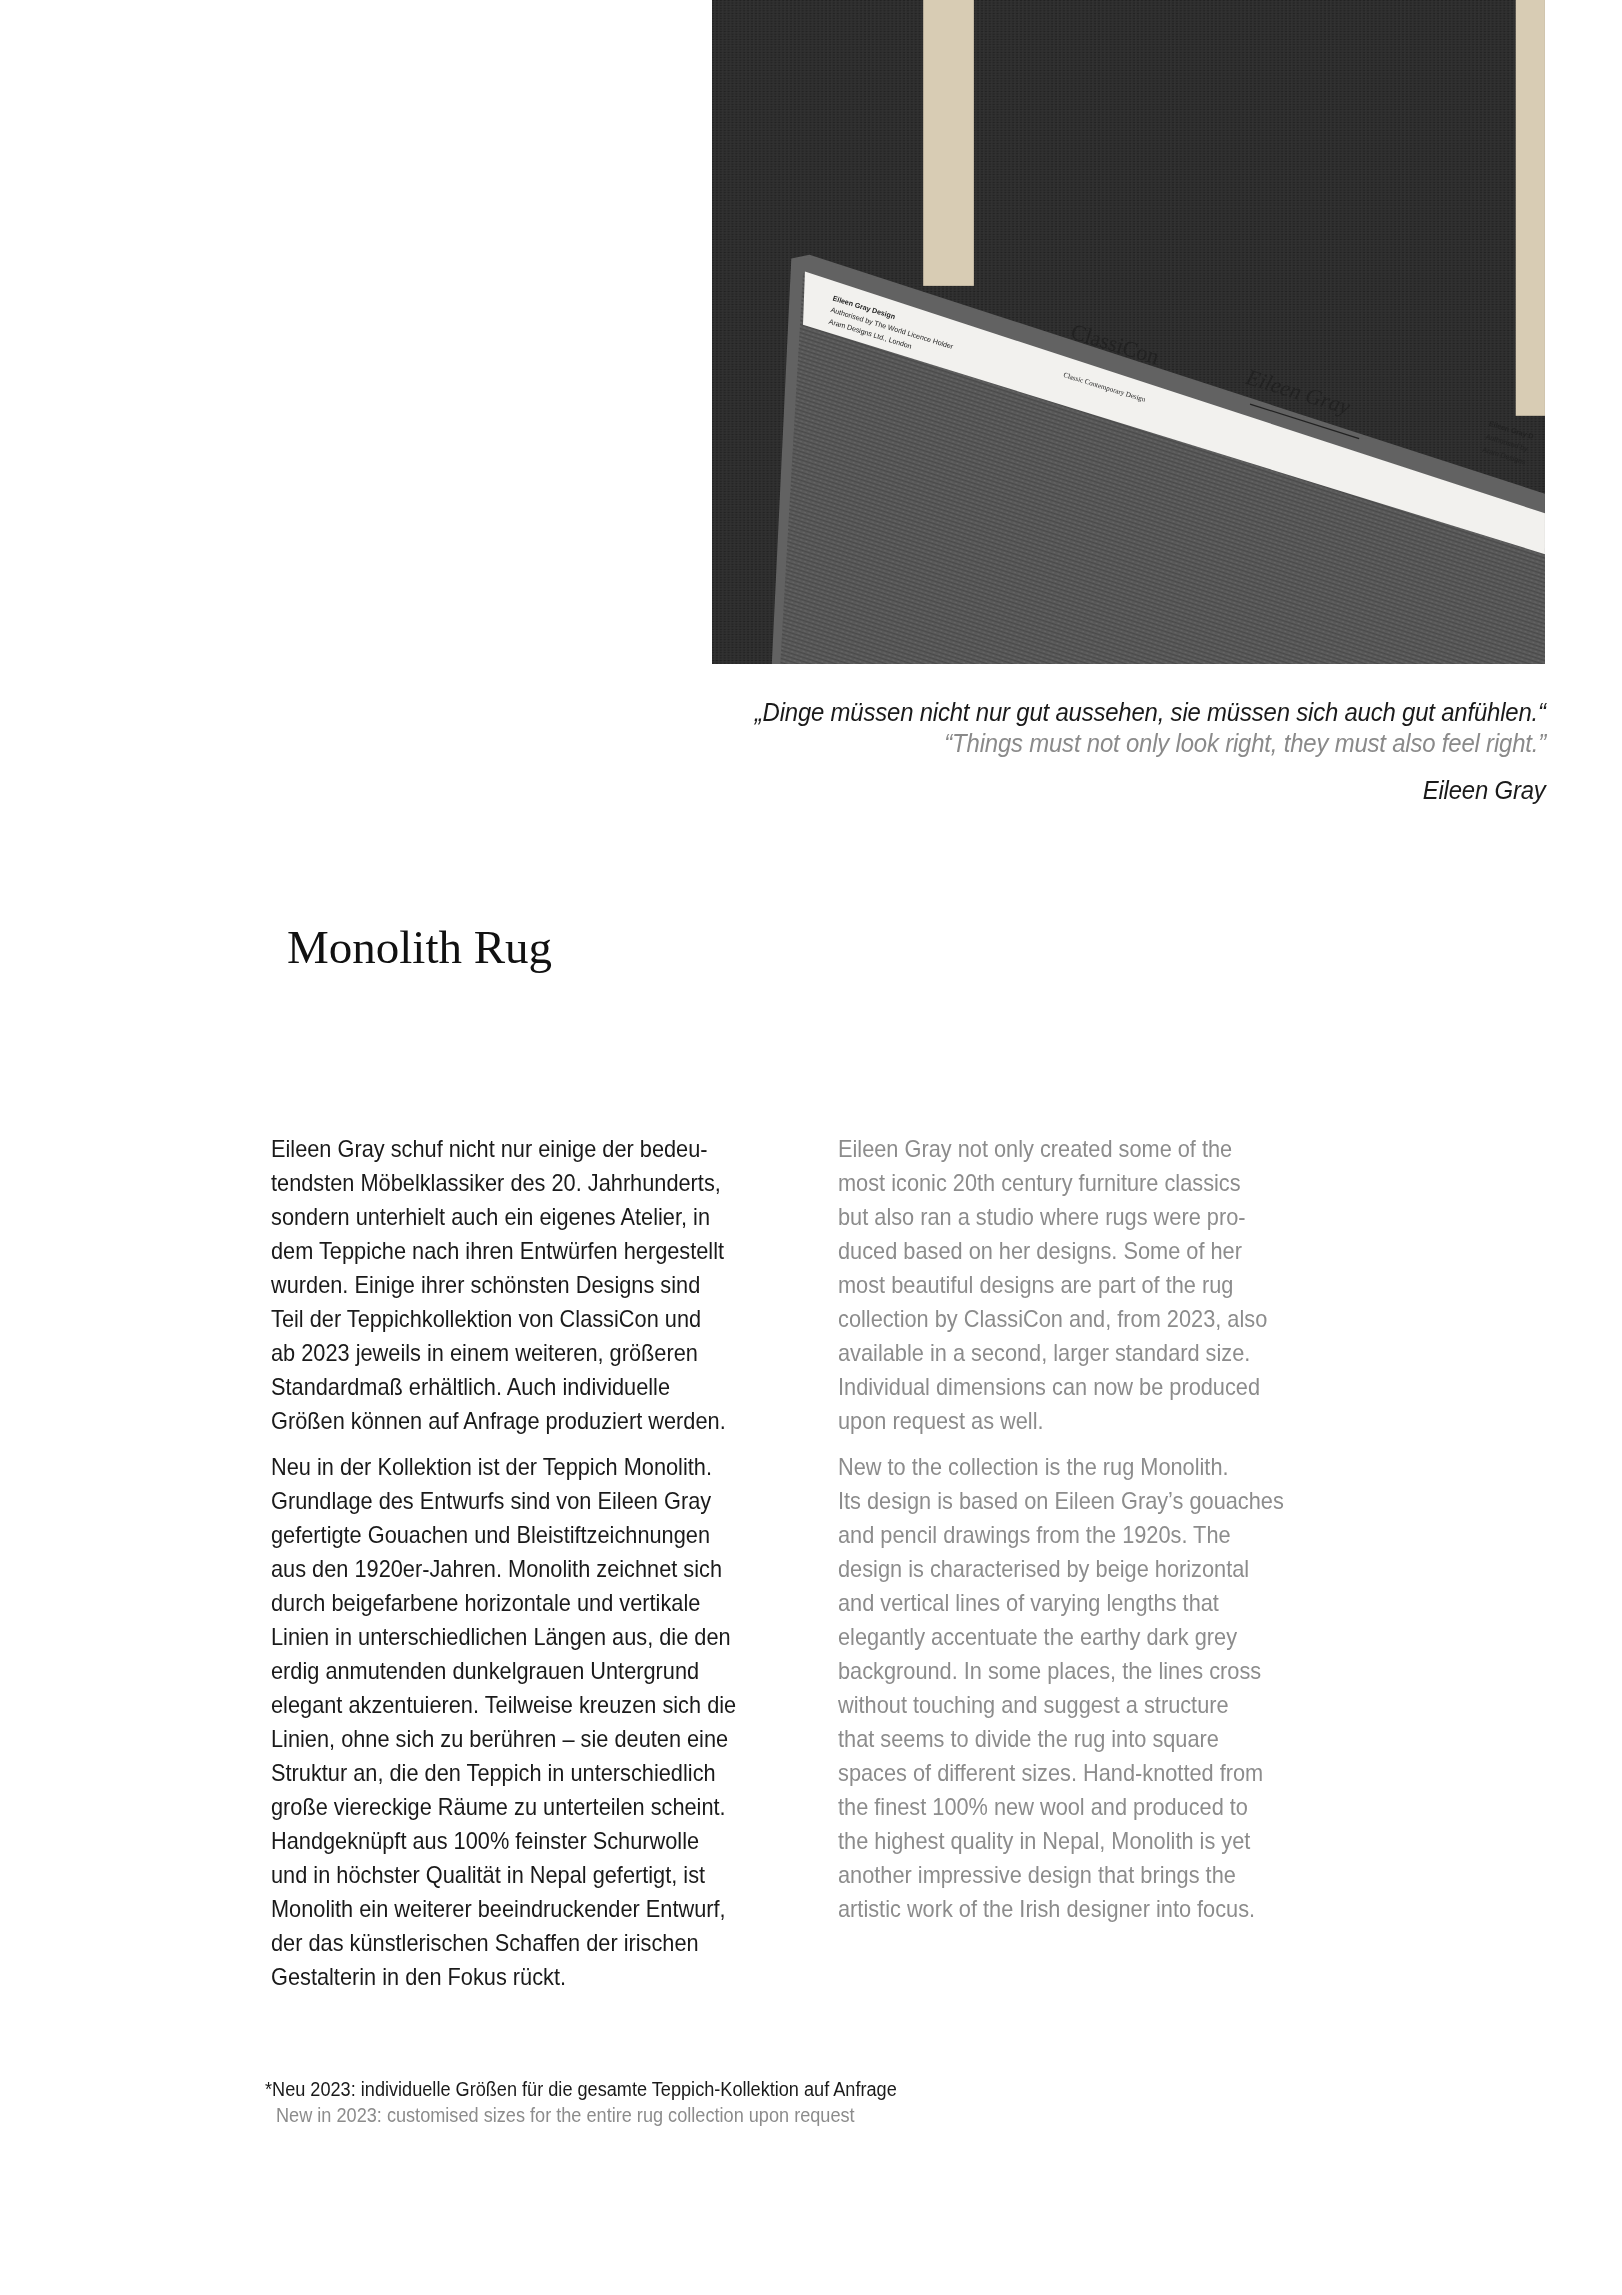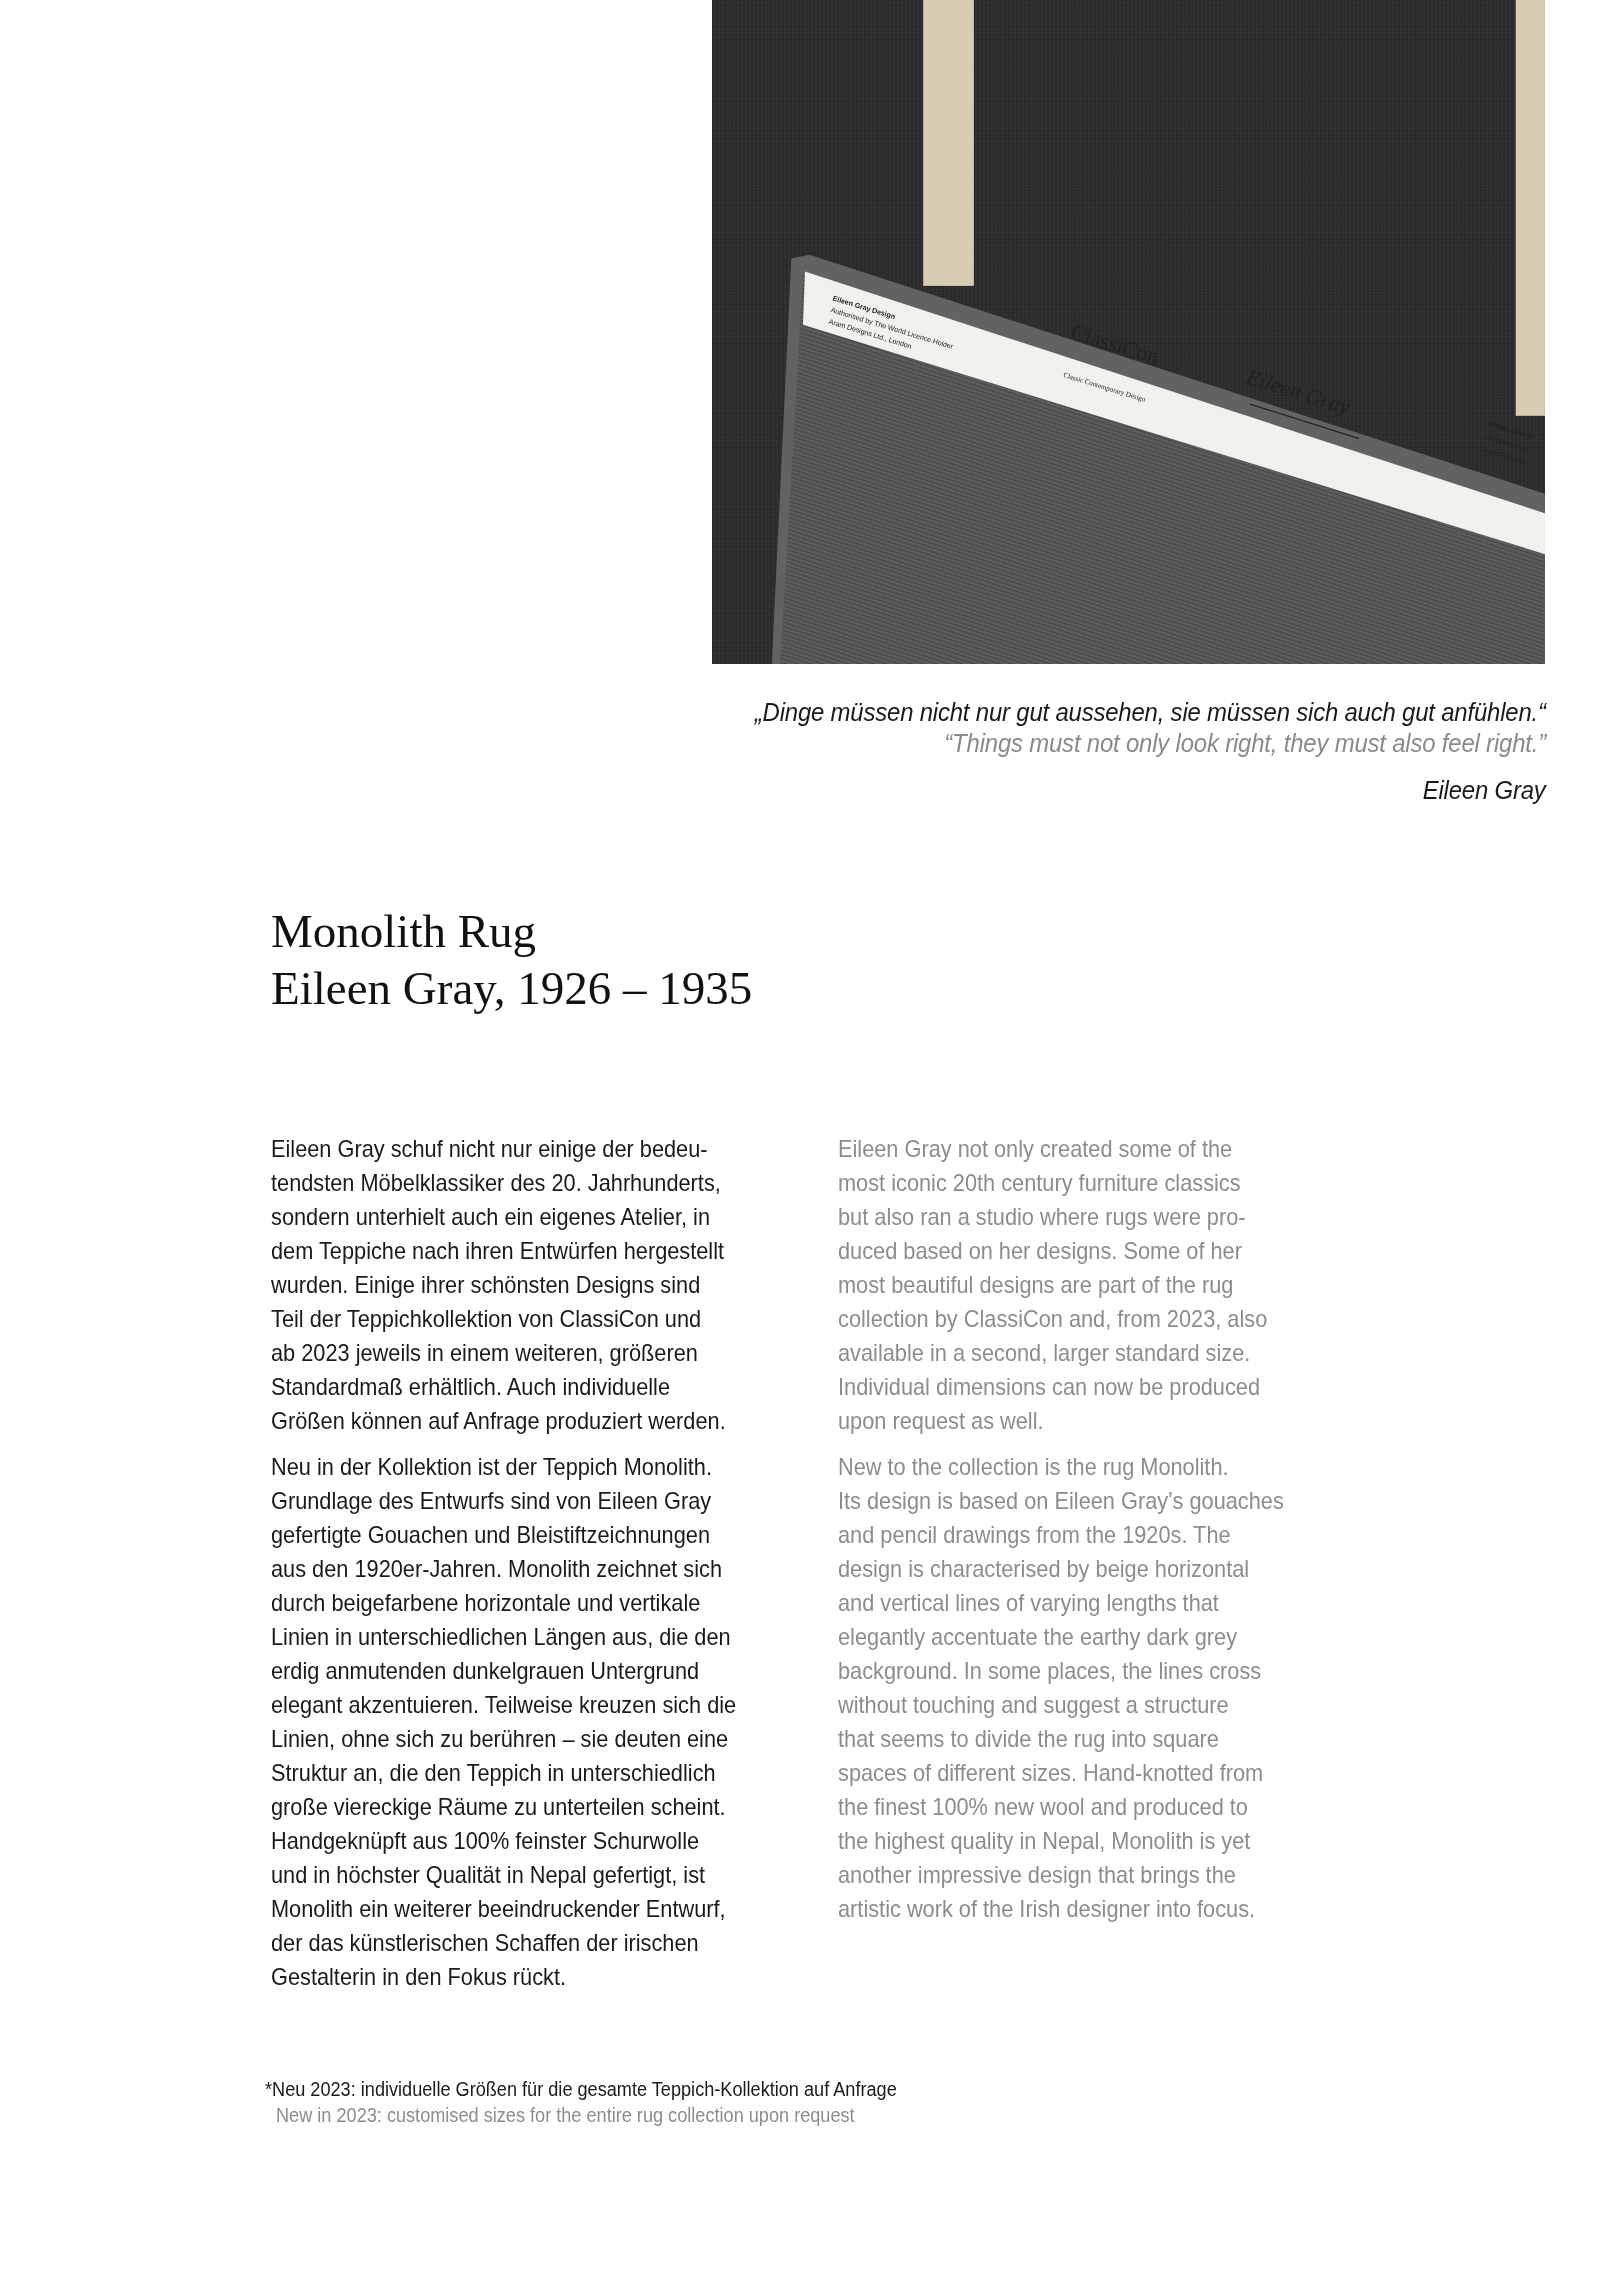--- a/index.html
+++ b/index.html
@@ -7,23 +7,23 @@
          font-family: "Liberation Sans", sans-serif; color: #1a1a1a; }
   .photo { position: absolute; left: 712px; top: 0; width: 833px; height: 664px; overflow: hidden;
            background: #2b2b2b; }
   .photo svg { display: block; }
   .quote { position: absolute; right: 77px; text-align: right; font-style: italic;
            font-family: "Liberation Sans", sans-serif; font-size: 26px; letter-spacing: -0.2px;
            transform: scaleX(0.92); transform-origin: right center; white-space: nowrap; }
   .quote-de { top: 697px; color: #1a1a1a; }
   .quote-en { top: 728px; color: #8a8a8a; }
   .quote-author { top: 775px; color: #1a1a1a; }
-  .title { position: absolute; left: 271px; top: 903px; margin: 0;
+  .title { position: absolute; left: 271px; top: 903px; margin: 16px;
            font-family: "Liberation Serif", "DejaVu Serif", serif; font-weight: normal;
-           font-size: 47px; line-height: 57px; color: #111; }
+           font-size: 47px; line-height: 57px; color: #111; text-align: right; }
   .title span { display: block; }
   .col { position: absolute; top: 1132px; font-size: 23.4px; line-height: 34px;
          transform: scaleX(0.93); transform-origin: left top; white-space: nowrap; }
   .col-de { left: 271px; color: #1a1a1a; }
   .col-en { left: 838px; color: #8c8c8c; }
   .col p { margin: 0 0 11.7px 0; }
   .col .ln { display: block; }
   .footnote { position: absolute; left: 265px; font-size: 19.5px; white-space: nowrap;
               transform: scaleX(0.93); transform-origin: left top; }
   .fn-de { top: 2078px; color: #1a1a1a; }
@@ -71,21 +71,20 @@
     <line x1="828" y1="622" x2="996" y2="675" stroke="#222" stroke-width="2"></line>
   </svg>
 </div>
 
 <div class="quote quote-de">„Dinge müssen nicht nur gut aussehen, sie müssen sich auch gut anfühlen.“</div>
 <div class="quote quote-en">“Things must not only look right, they must also feel right.”</div>
 <div class="quote quote-author">Eileen Gray</div>
 
 <h1 class="title">
   <span>Monolith Rug</span>
-  <span>Eileen Gray, 1926 – 1935</span>
 </h1>
 
 <div class="col col-de">
   <p>
       <span class="ln">Eileen Gray schuf nicht nur einige der bedeu-</span>
       <span class="ln">tendsten Möbelklassiker des 20. Jahrhunderts,</span>
       <span class="ln">sondern unterhielt auch ein eigenes Atelier, in</span>
       <span class="ln">dem Teppiche nach ihren Entwürfen hergestellt</span>
       <span class="ln">wurden. Einige ihrer schönsten Designs sind</span>
       <span class="ln">Teil der Teppichkollektion von ClassiCon und</span>

